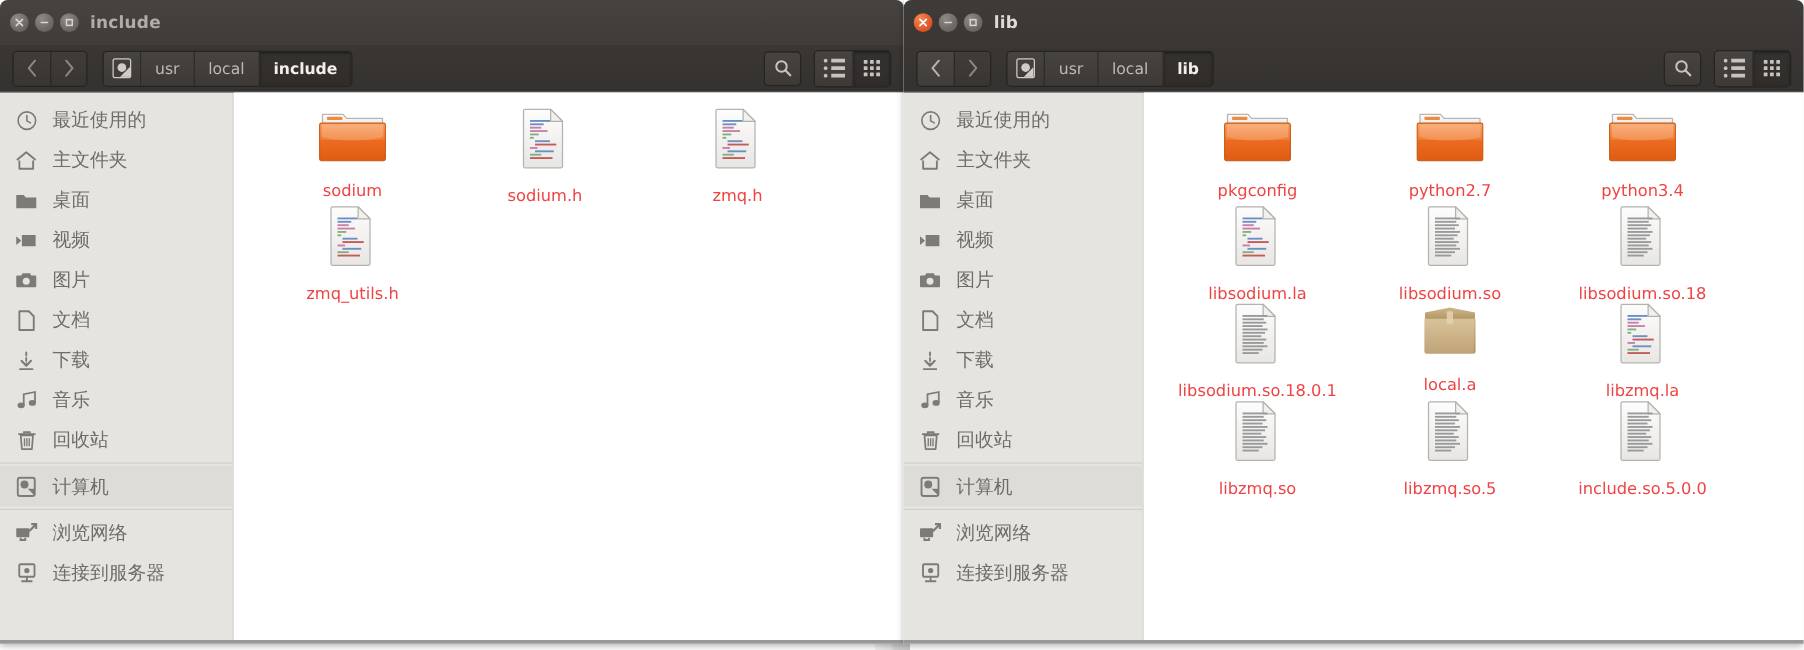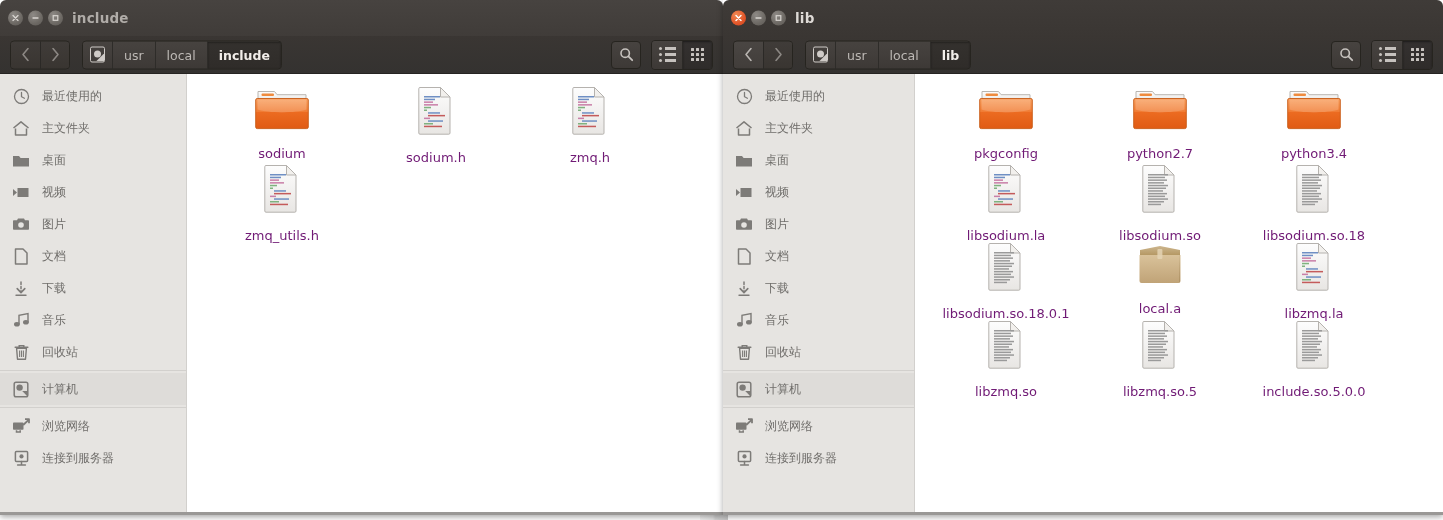--- a/index.html
+++ b/index.html
@@ -116,34 +116,34 @@
   .listico { display:flex; flex-direction:column; gap:3px; }
   .listico .lr { display:flex; align-items:center; gap:3px; }
   .listico .lr b { width:3px; height:3px; background:#c6c2be; display:block; border-radius:50%; }
   .listico .lr u { width:11px; height:2.5px; background:#c6c2be; display:block; }
 
   
   .wbody { display:flex; background:#fff; }
   .sidebar { background:#e6e4e1; border-right:1px solid #d2d0cd; padding-top:6px; flex:0 0 auto; }
   .sb-item {
     display:flex; align-items:center; gap:11px; height:32px; padding-left:11px; cursor:pointer;
-    color:#6f6d6a; font-size:12px;
+    color:#6f6d6a; font-size:15px;
   }
   .sb-item .sb-ico { width:20px; height:20px; display:flex; align-items:center; justify-content:center; color:#7d7b78; flex:0 0 20px; }
   .sb-item.sel { background:#dedcd9; }
   .sb-sep { height:1px; background:#d2d0cd; margin:2px 0; }
 
   .filearea { flex:1 1 auto; background:#fff; position:relative; overflow:hidden; }
   .grid { display:flex; flex-wrap:wrap; align-content:flex-start; padding-top:8px; }
   .fitem {
     width:154px; height:78px; display:flex; flex-direction:column; align-items:center;
     justify-content:flex-start; cursor:pointer; padding-top:4px;
   }
   .fitem .fi { height:52px; display:flex; align-items:flex-end; justify-content:center; }
-  .fitem .fl { margin-top:14px; font-size:13px; color:#701a75; text-align:center;
+  .fitem .fl { margin-top:14px; font-size:13px; color:#ef4444; text-align:center;
                font-family:"DejaVu Sans","Liberation Sans",sans-serif; white-space:nowrap; }
 
   .win-shadow { box-shadow: 0 2px 6px rgba(0,0,0,.35); }
   .statusstrip { height:3px; background:#9a9896; }
 </style>
 </head>
 <body>
 
 <div id="root">
 

